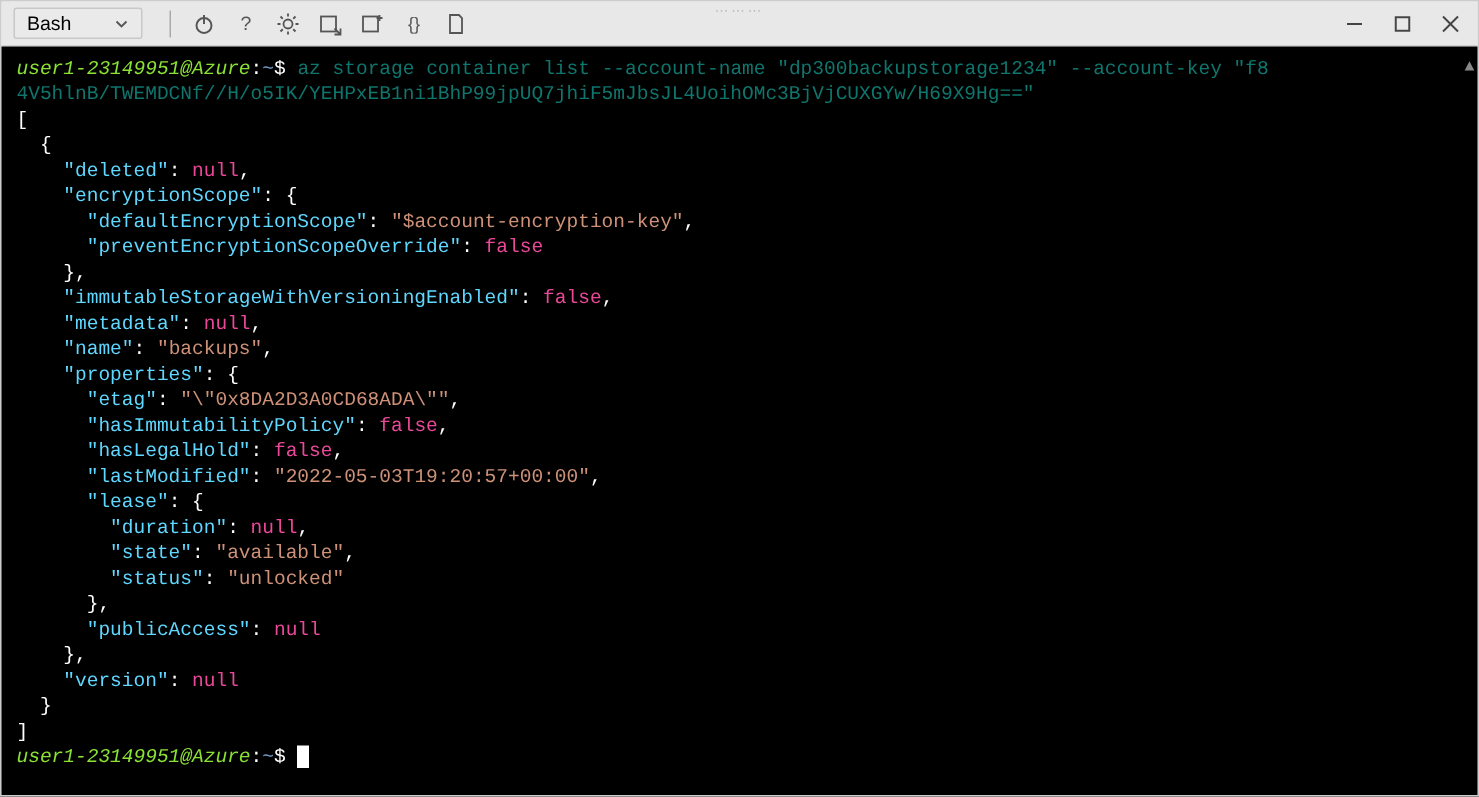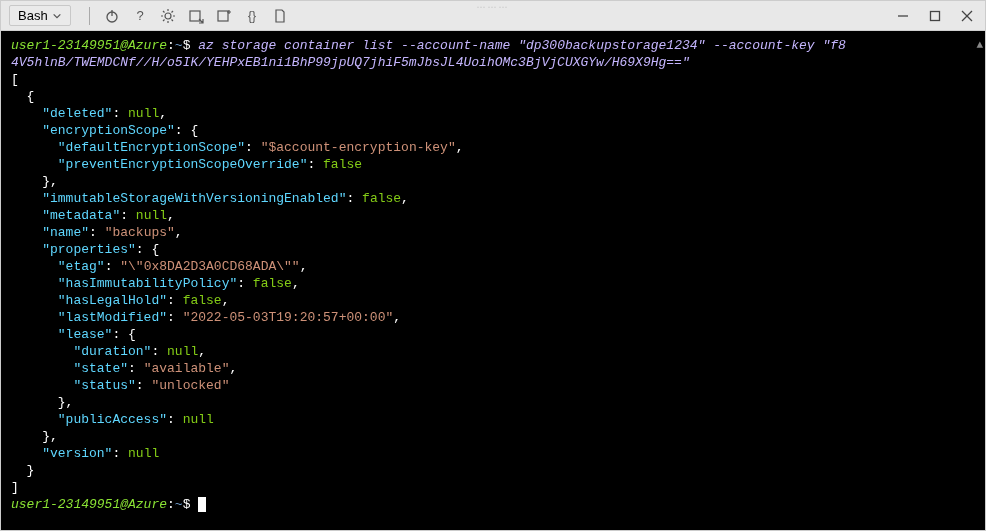--- a/index.html
+++ b/index.html
@@ -30,21 +30,21 @@
       border-bottom: 1px solid #d0d0d0;
     }
     .toolbar-left {
       display: flex;
       align-items: center;
       gap: 4px;
     }
     .shell-select {
       display: flex;
       align-items: center;
-      gap: 4px;
+      gap: 28px;
       padding: 2px 8px;
       font-size: 13px;
       cursor: pointer;
       border: 1px solid #c8c8c8;
       border-radius: 2px;
       background: #eaeaea;
       margin-right: 8px;
       justify-content: center;
     }
     .chevron {
@@ -106,31 +106,30 @@
       position: relative;
     }
     .prompt-user {
       color: #8ae234;
       font-style: italic;
     }
     .prompt-path {
       color: #729fcf;
     }
     .command {
-      color: #c4b5fd;
-      font-style: italic;
+      color: #0f766e;
     }
     .json-key {
       color: #5fd7ff;
     }
     .json-string {
       color: #ce9178;
     }
     .json-bool, .json-null {
-      color: #84cc16;
+      color: #ec4899;
     }
     .json-punct {
       color: #ffffff;
     }
     .cursor-block {
       display: inline-block;
       width: 8px;
       height: 15px;
       background: #fff;
       vertical-align: text-bottom;

